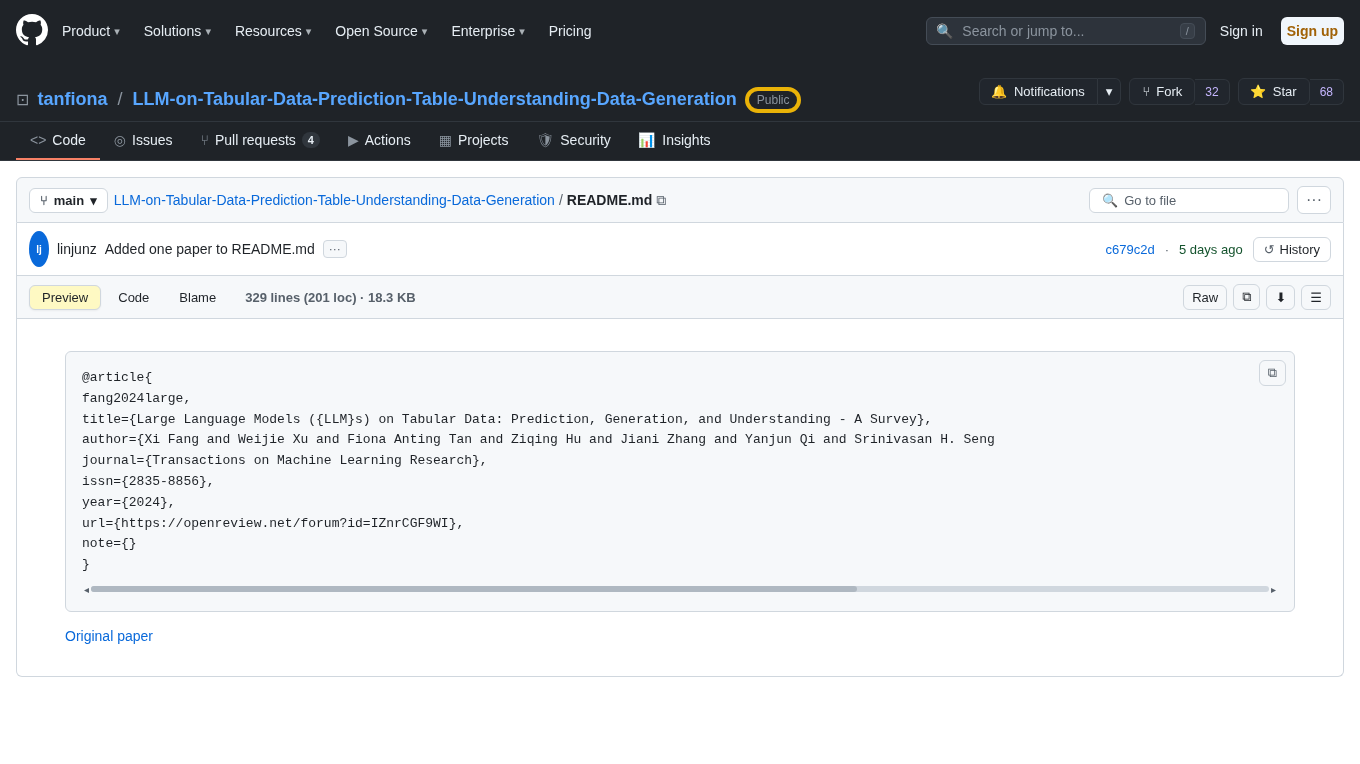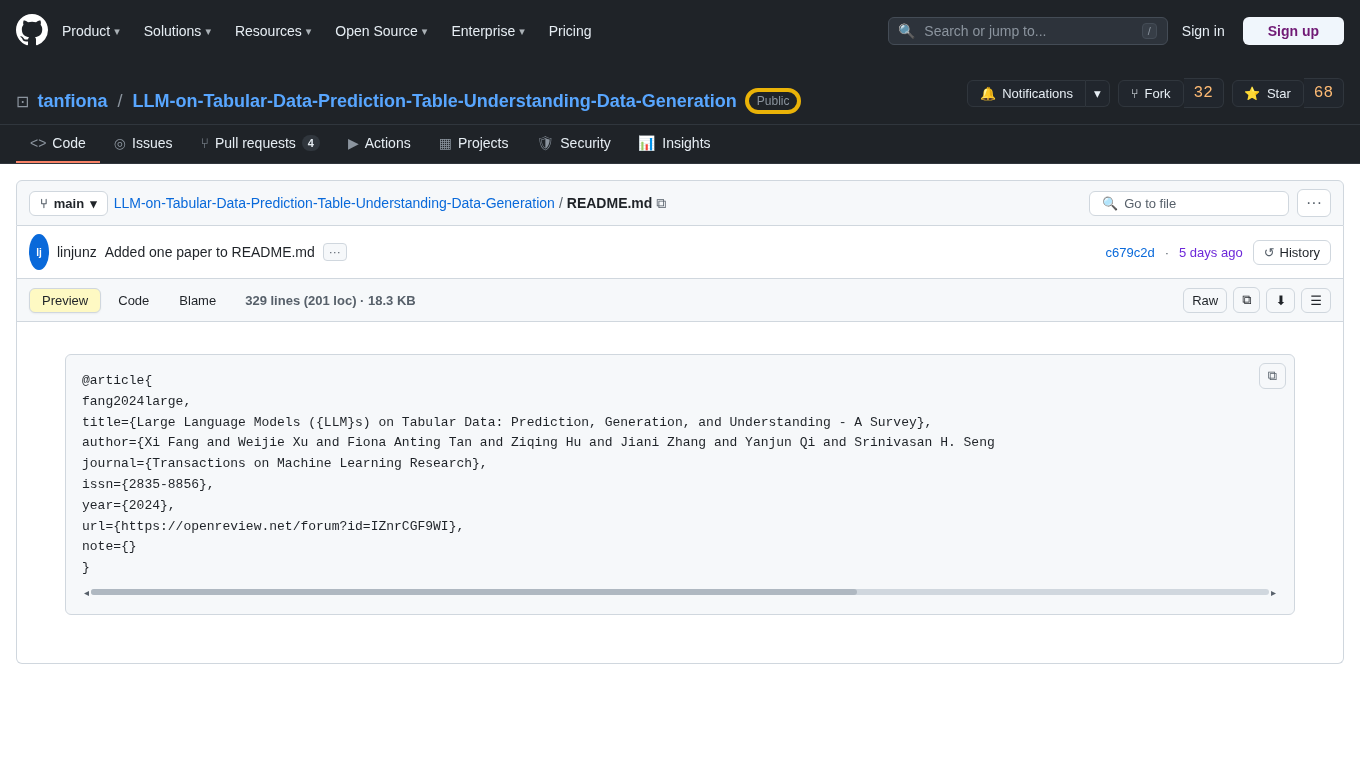--- a/index.html
+++ b/index.html
@@ -79,24 +79,24 @@
     .btn-signin {
       color: #e6edf3;
       font-size: 14px;
       font-weight: 500;
       padding: 5px 10px;
       cursor: pointer;
       border-radius: 6px;
     }
     .btn-signup {
       background: #f0f6fc;
-      color: #701a75;
+      color: #a16207;
       font-size: 14px;
       font-weight: 600;
-      padding: 5px 24px;
+      padding: 5px 5px;
       border-radius: 6px;
       cursor: pointer;
       border: 1px solid rgba(255,255,255,0.2);
     }
 
     
     .repo-header {
       background: #1f2328;
       padding: 16px 16px 0 16px;
       display: flex;
@@ -164,26 +164,25 @@
       cursor: pointer;
     }
     .fork-group, .star-group {
       display: flex;
       align-items: center;
     }
     .count-btn {
       background: #21262d;
       border: 1px solid #30363d;
       border-left: none;
-      color: #fdba74;
-      font-size: 16px;
+      color: #c4b5fd;
+      font-size: 12px;
       padding: 5px 10px;
       border-radius: 0 6px 6px 0;
       cursor: pointer;
-      font-family: Liberation Mono, monospace;
     }
 
     
     .repo-tabs {
       background: #1f2328;
       padding: 0 16px;
       display: flex;
       border-bottom: 1px solid #30363d;
     }
     .repo-tab {
@@ -320,21 +319,21 @@
       cursor: pointer;
     }
     .commit-bar-right {
       display: flex;
       align-items: center;
       gap: 10px;
       color: #57606a;
       font-size: 13px;
     }
     .commit-sha { color: #0969da; font-size: 13px; }
-    .commit-time { color: #6d28d9; font-size: 13px; }
+    .commit-time { color: #14532d; font-size: 13px; }
     .history-btn {
       display: flex;
       align-items: center;
       gap: 5px;
       border: 1px solid #d0d7de;
       background: #fff;
       color: #1f2328;
       font-size: 13px;
       padding: 4px 10px;
       border-radius: 6px;
@@ -650,15 +649,18 @@
 note={}
 }</div>
       <div style="display:flex;align-items:center;margin-top:8px;">
         <span class="scroll-arrow">◂</span>
         <div class="code-scrollbar-track">
           <div class="code-scrollbar-thumb"></div>
         </div>
         <span class="scroll-arrow">▸</span>
       </div>
     </div>
+    <p>
+      <a class="md-link">Original paper</a>
+    </p>
   </div>
 
 </div>
 
 </body></html>

